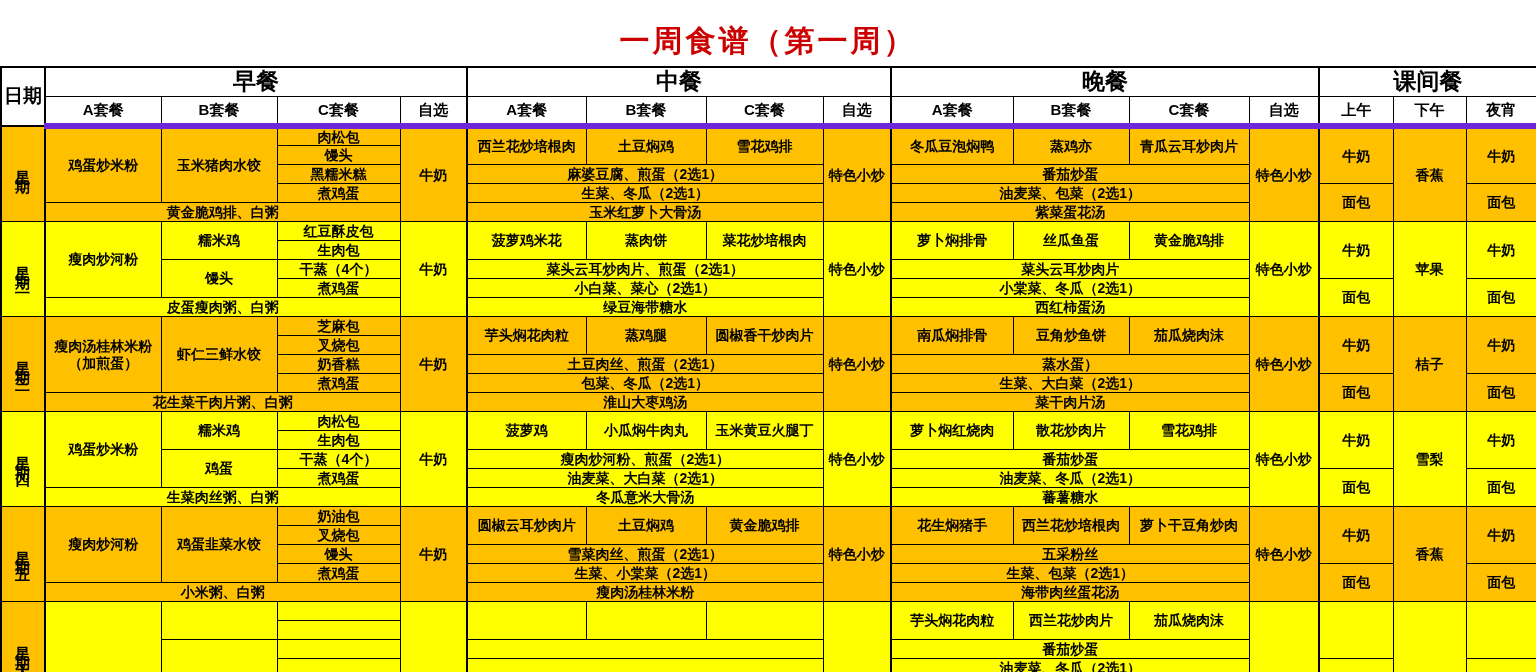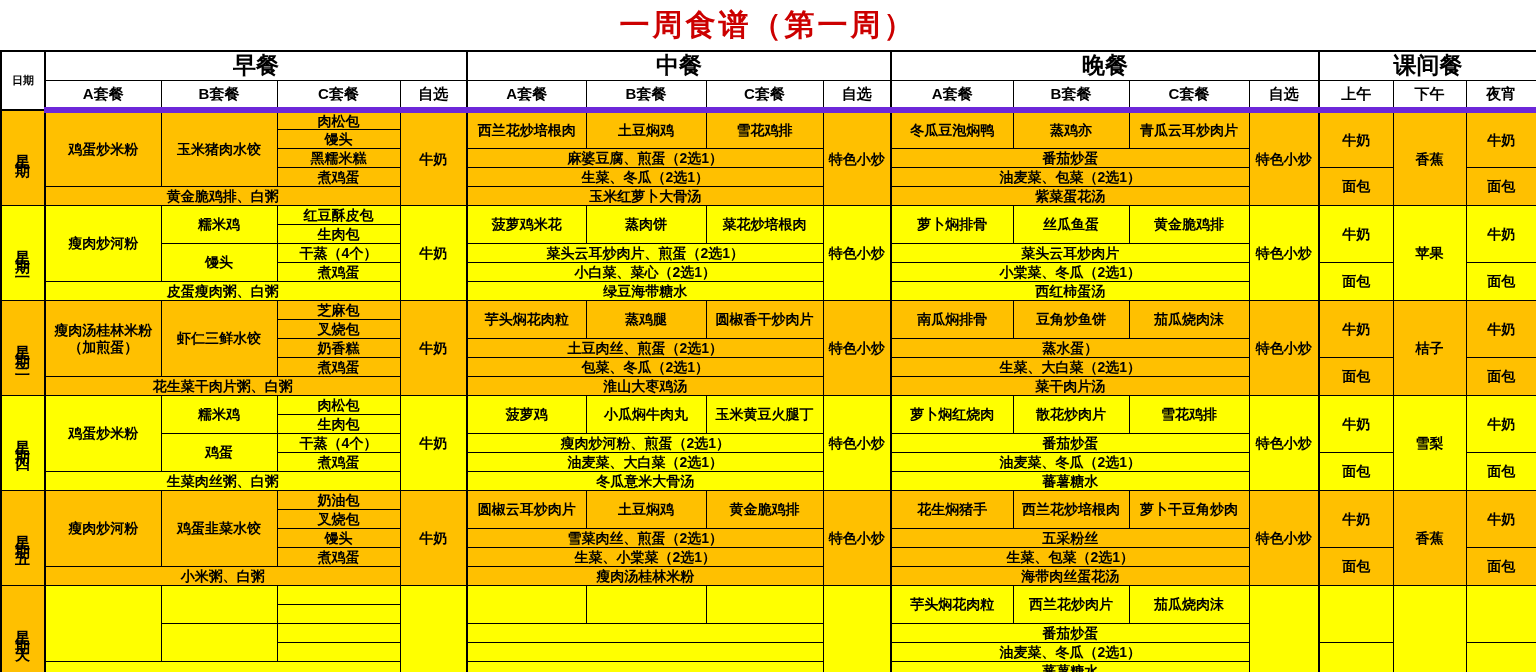--- a/index.html
+++ b/index.html
@@ -1,38 +1,38 @@
 <!DOCTYPE html>
 <html><head>
 <meta charset="utf-8">
 <style>
   html,body { margin:0; padding:0; }
   body {
     width:1536px; height:672px; overflow:hidden; background:#fff;
     font-family:"Liberation Sans","DejaVu Sans",sans-serif;
   }
   .title-band {
-    height:50px; display:flex; align-items:center; justify-content:center;
+    height:50px; display:flex; align-items:center; justify-content:center;margin-top:16px;
   }
   .title-band .ttl {
     font-family:"Liberation Serif","DejaVu Serif",serif;
     font-size:30px; font-weight:bold; color:#CC0000; letter-spacing:3px;
   }
   table.menu {
     border-collapse:collapse; table-layout:fixed; width:1536px;
     border:2px solid #000;
   }
   th, td {
     border:1px solid #000; text-align:center; vertical-align:middle;
     padding:0 1px; overflow:hidden; color:#000; font-weight:bold; line-height:1.2;
     font-size:14px; white-space:normal;
   }
   .hdr1 th { height:27px; font-size:23px; background:#fff; }
   .hdr2 th { height:26px; font-size:15px; background:#fff; border-bottom:6px solid #6d28d9; }
-  th.hdate { font-size:11px; border-bottom:2px solid #000; }
+  th.hdate { font-size:19px; border-bottom:2px solid #000; }
   tr.r { height:19px; }
   tr.do td { background:#FFC000; }
   tr.dy td { background:#FFFF00; }
   tr.dy td.lo { background:#FFC000; }
   .gl { border-left:2px solid #000; }
   td.day { padding:0; font-size:15px; }
   .vtext {
     display:inline-block; writing-mode:vertical-lr; text-orientation:upright;
     letter-spacing:9px; line-height:1;
   }

